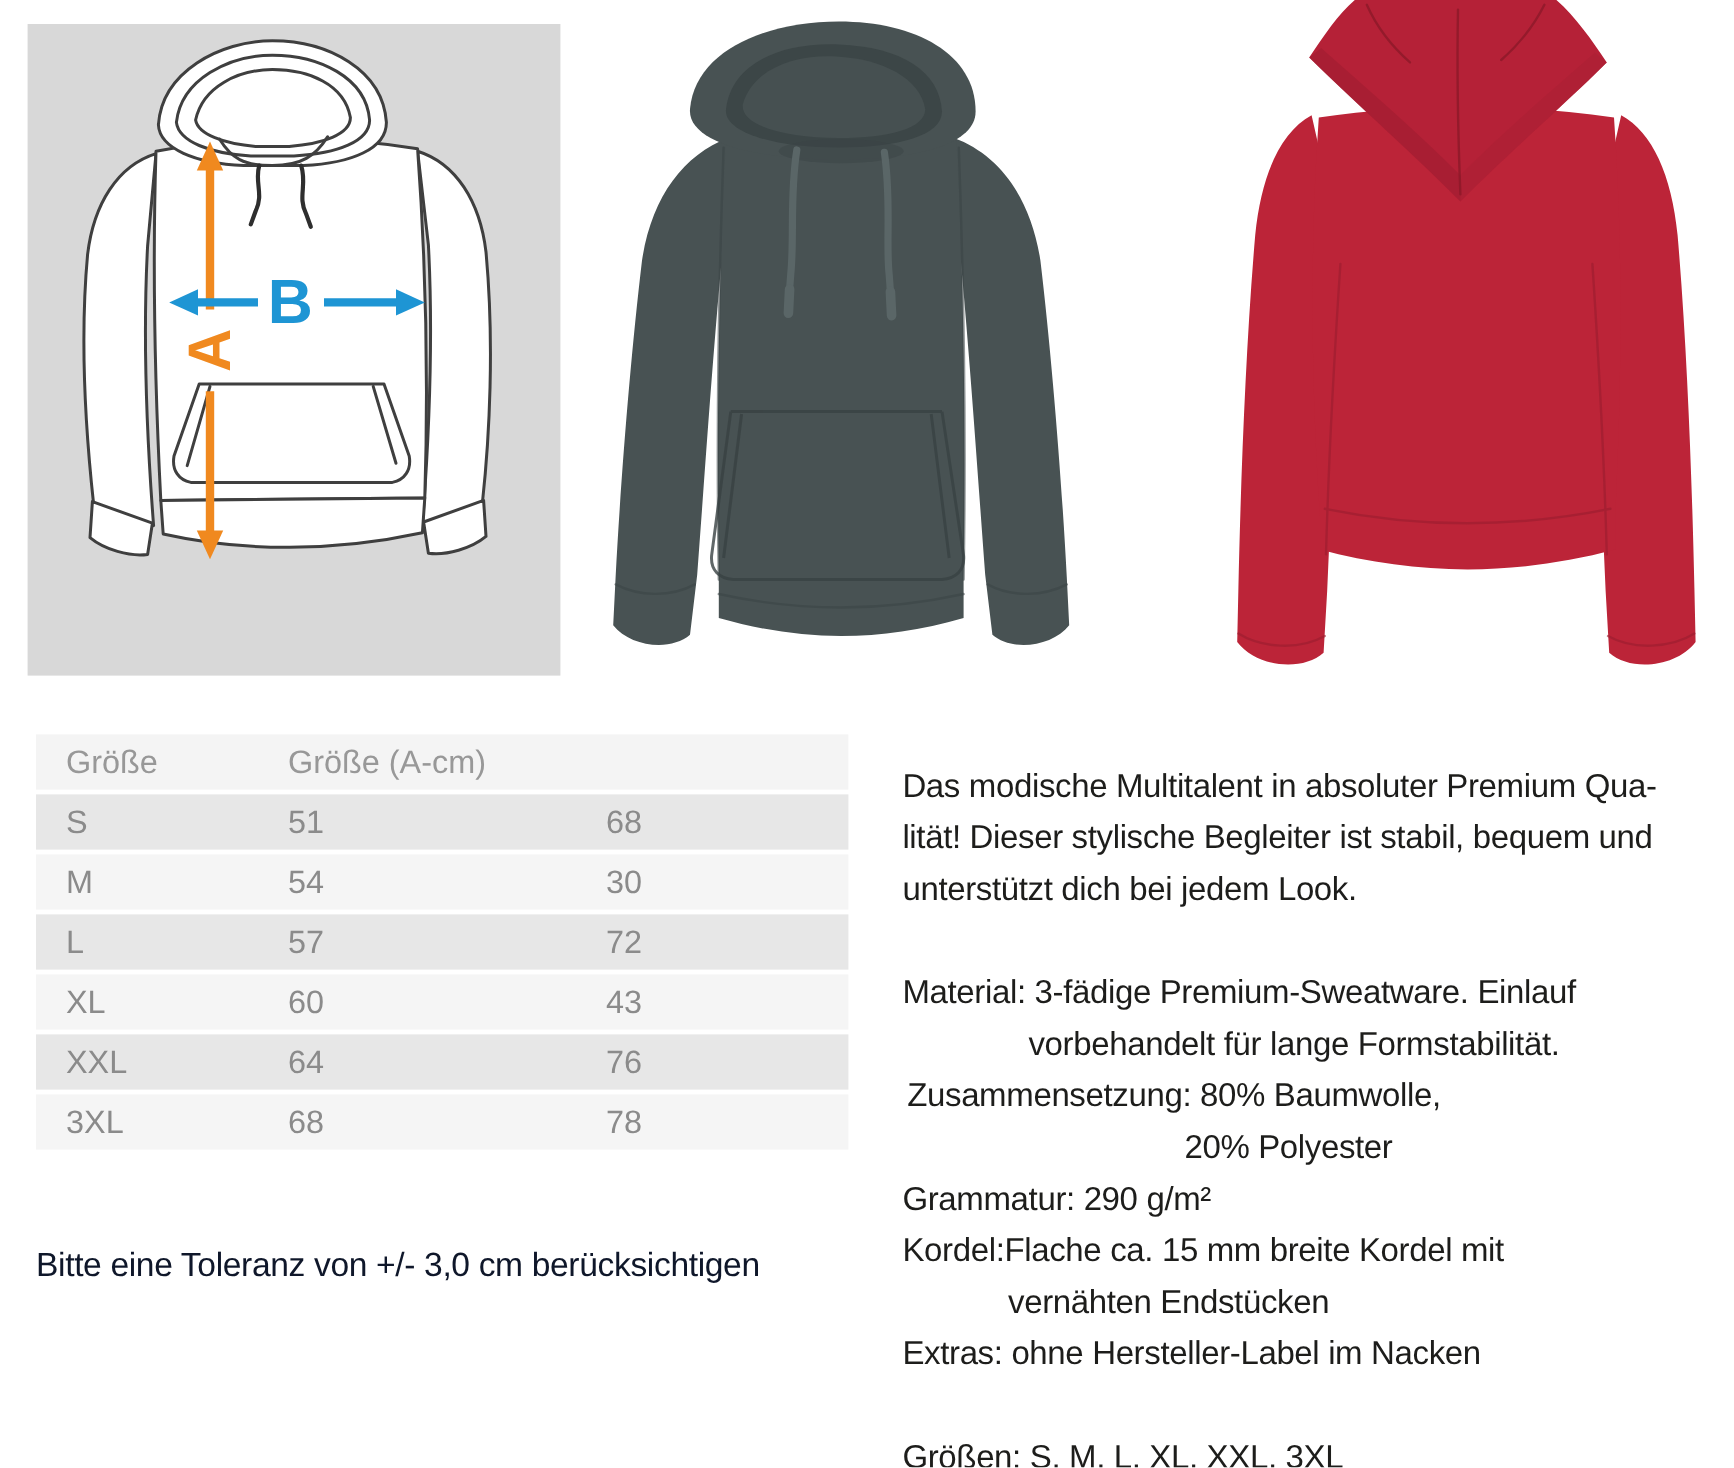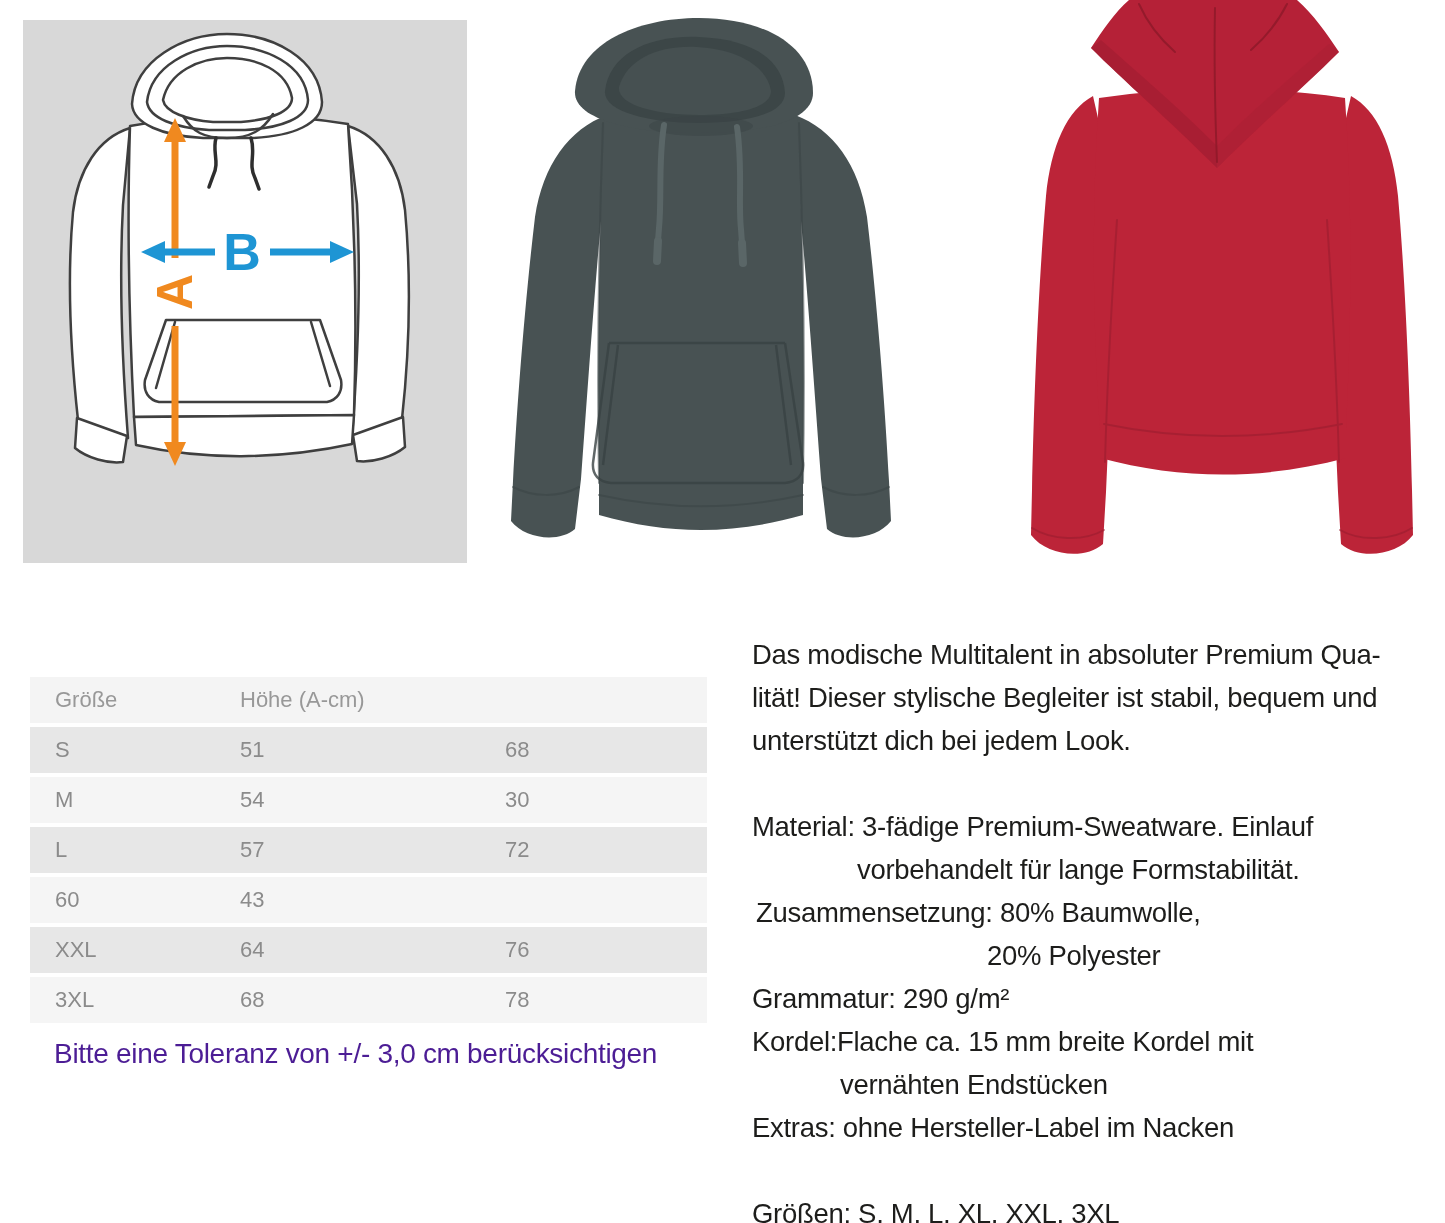--- a/index.html
+++ b/index.html
@@ -12,36 +12,35 @@
   
   .diagram-panel {
     position:absolute; left:23px; top:20px; width:444px; height:543px;
     background:#d8d8d8;
   }
   .photo-front { position:absolute; left:487px; top:13px; width:428px; height:550px; }
   .photo-back  { position:absolute; left:1001px; top:0px;  width:442px; height:575px; }
   .diagram-panel svg, .photo-front svg, .photo-back svg { width:100%; height:100%; display:block; }
 
   
-  .size-table { position:absolute; left:30px; top:677px; width:677px; font-size:22px; }
+  .size-table { position:absolute; left:30px; top:612px; width:677px; font-size:27px; }
   .table-header {
     display:grid; grid-template-columns:185px 265px 1fr;
     background:#f4f4f4; color:#989898; height:46px; line-height:46px; padding-left:25px;
   }
   .table-body .table-row {
     display:grid; grid-template-columns:185px 265px 1fr;
     height:46px; line-height:46px; padding-left:25px; margin-top:4px; color:#8b8b8b;
   }
   .table-body .table-row:nth-of-type(odd)  { background:#e7e7e7; }
   .table-body .table-row:nth-of-type(even) { background:#f5f5f5; }
 
   .tolerance-note {
-    position:absolute; left:30px; top:1038px; font-size:28px; color:#4c1d95;
+    position:absolute; left:30px; top:1038px; font-size:28px; color:#0f172a;
     letter-spacing:-0.3px;
-    margin-left:24px;
   }
 
   
   .description { position:absolute; left:752px; top:633px; width:700px; }
   .description .desc-line {
     font-size:27.5px; line-height:43px; min-height:43px; color:#1d1d1b;
     white-space:nowrap; letter-spacing:-0.3px;
   }
 </style>
 </head>
@@ -162,21 +161,21 @@
         <path d="M138,4 C146,22 158,38 174,52"></path>
         <path d="M286,4 C278,20 266,36 250,50"></path>
         <path d="M214,8 C213,60 214,112 216,162"></path>
       </g>
     </svg>
   </div>
 
   <div class="size-table">
     <div class="table-header">
       <div>Größe</div>
-      <div>Höhe (A-cm)</div>
+      <div>Größe (A-cm)</div>
     </div>
     <div class="table-body">
 
         <div class="table-row">
           <div>S</div>
           <div>51</div>
           <div>68</div>
         </div>
 
         <div class="table-row">
@@ -185,20 +184,21 @@
           <div>30</div>
         </div>
 
         <div class="table-row">
           <div>L</div>
           <div>57</div>
           <div>72</div>
         </div>
 
         <div class="table-row">
+          <div>XL</div>
           <div>60</div>
           <div>43</div>
         </div>
 
         <div class="table-row">
           <div>XXL</div>
           <div>64</div>
           <div>76</div>
         </div>
 

